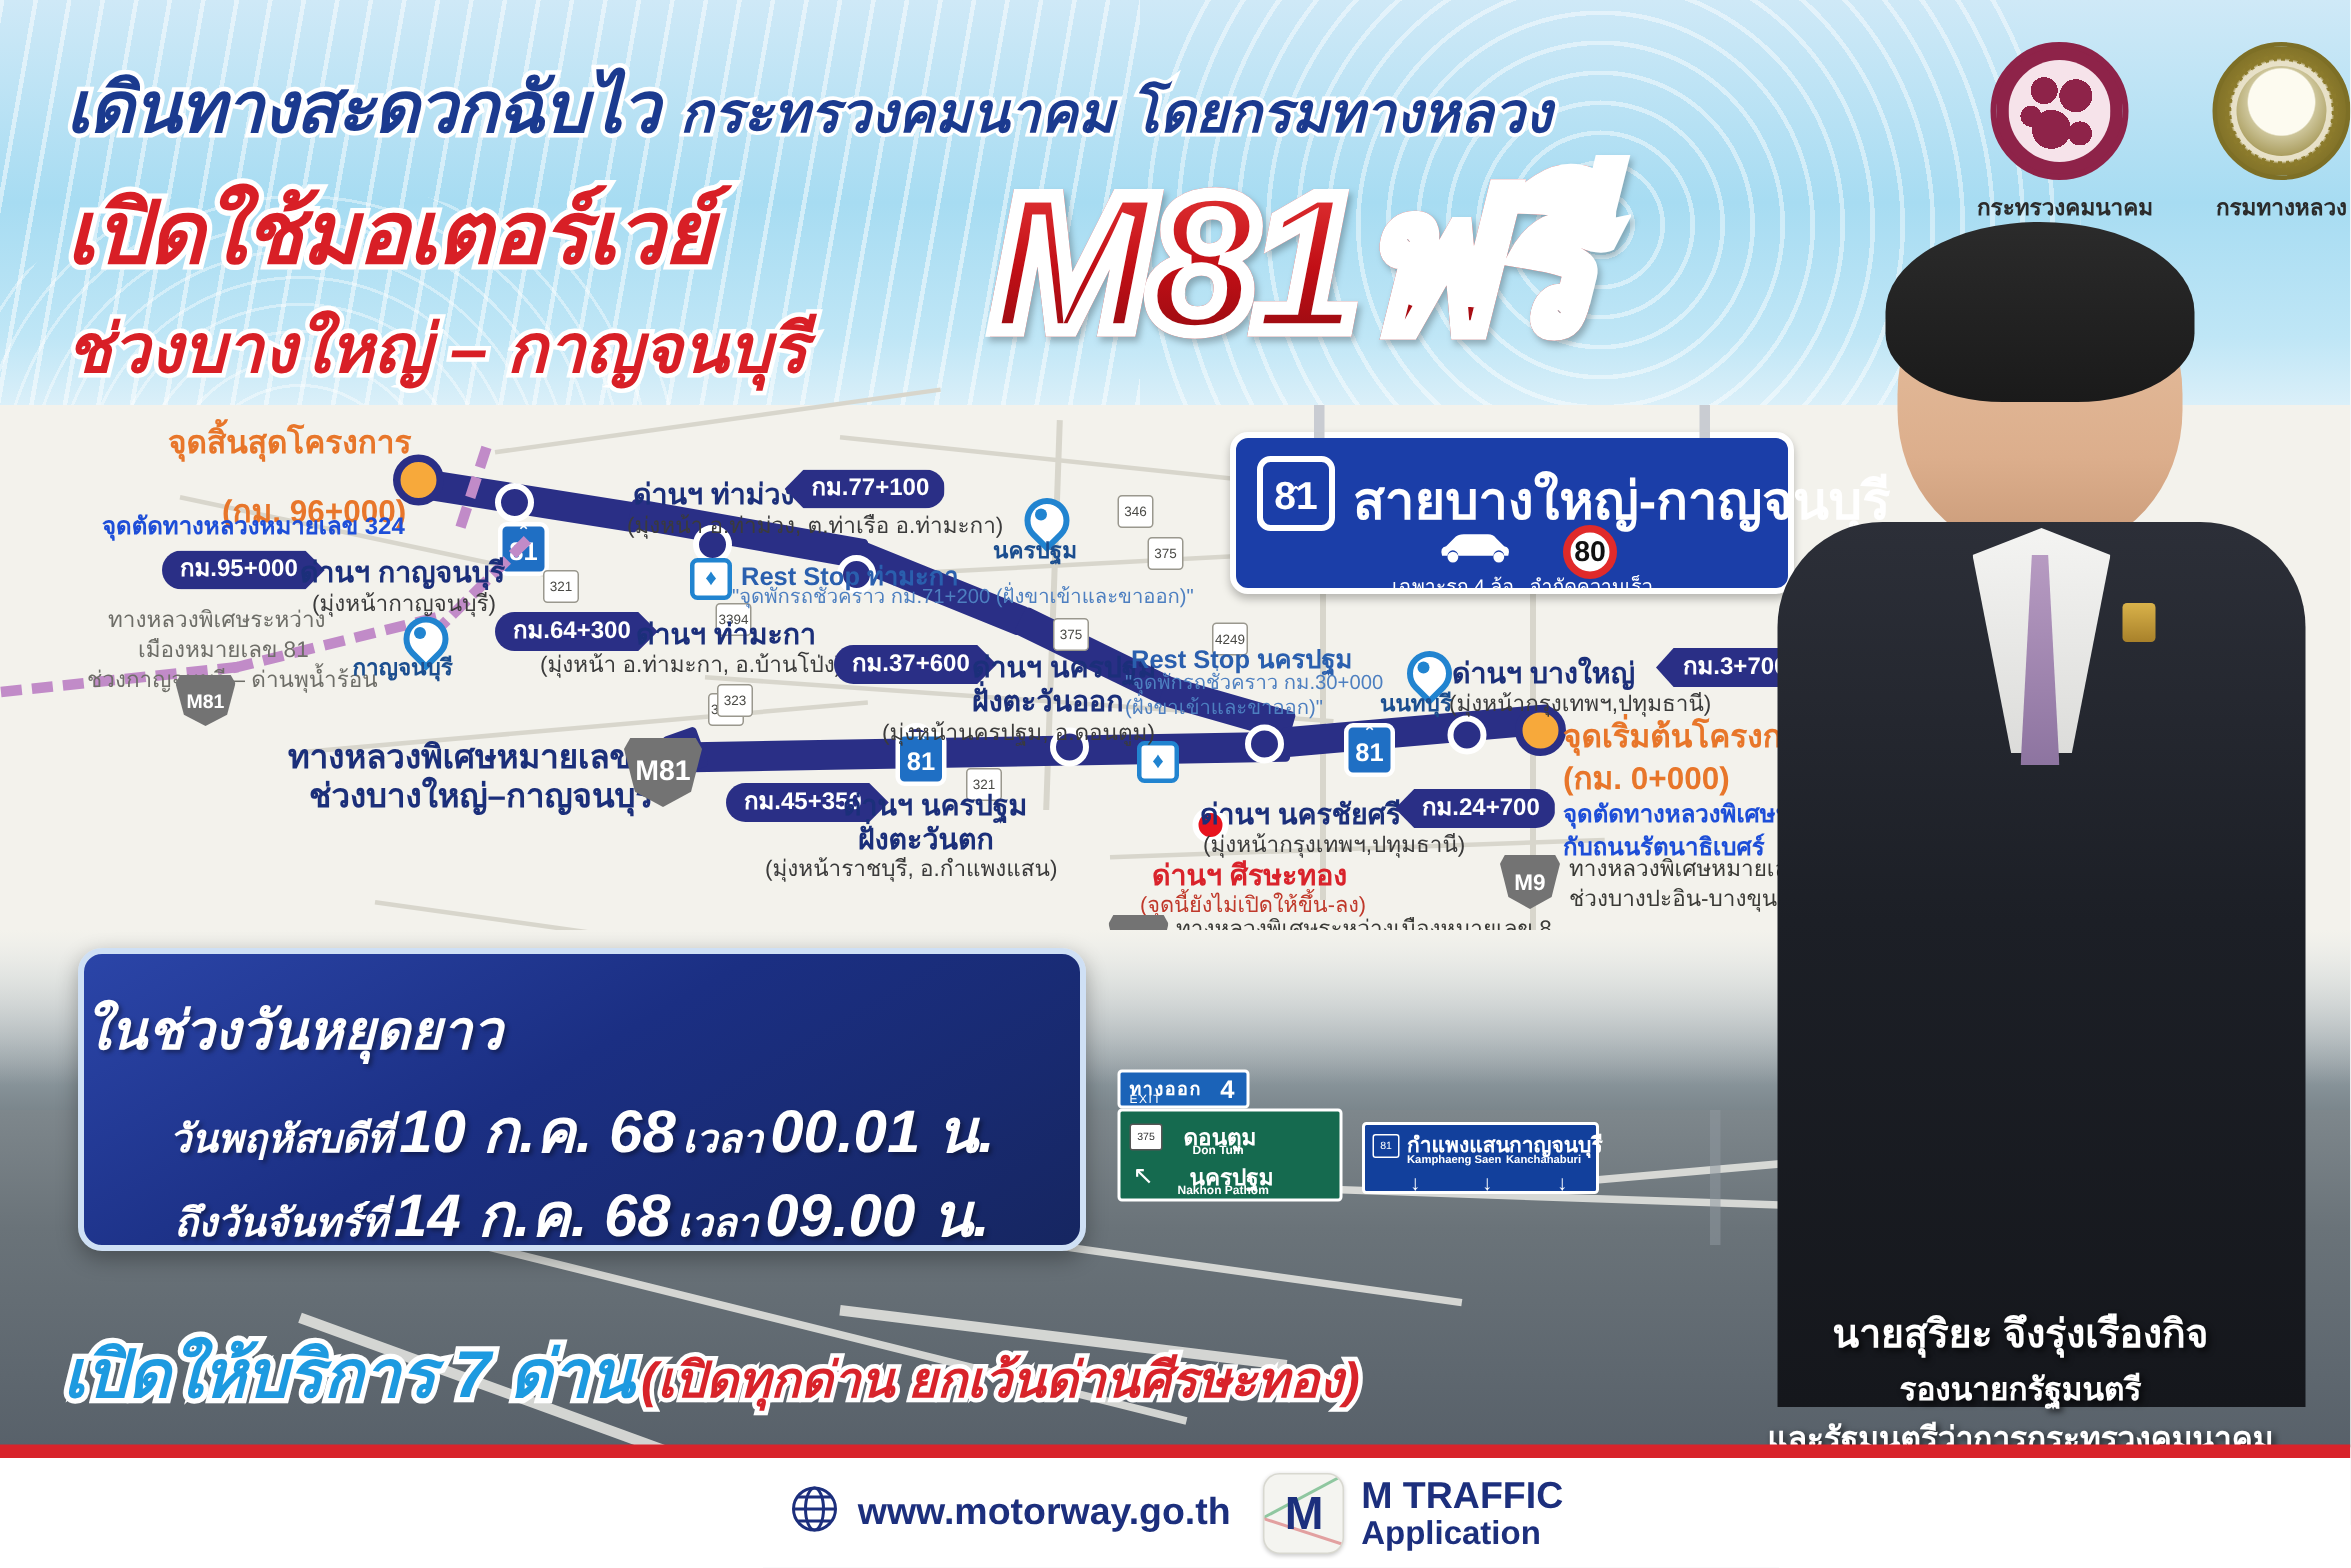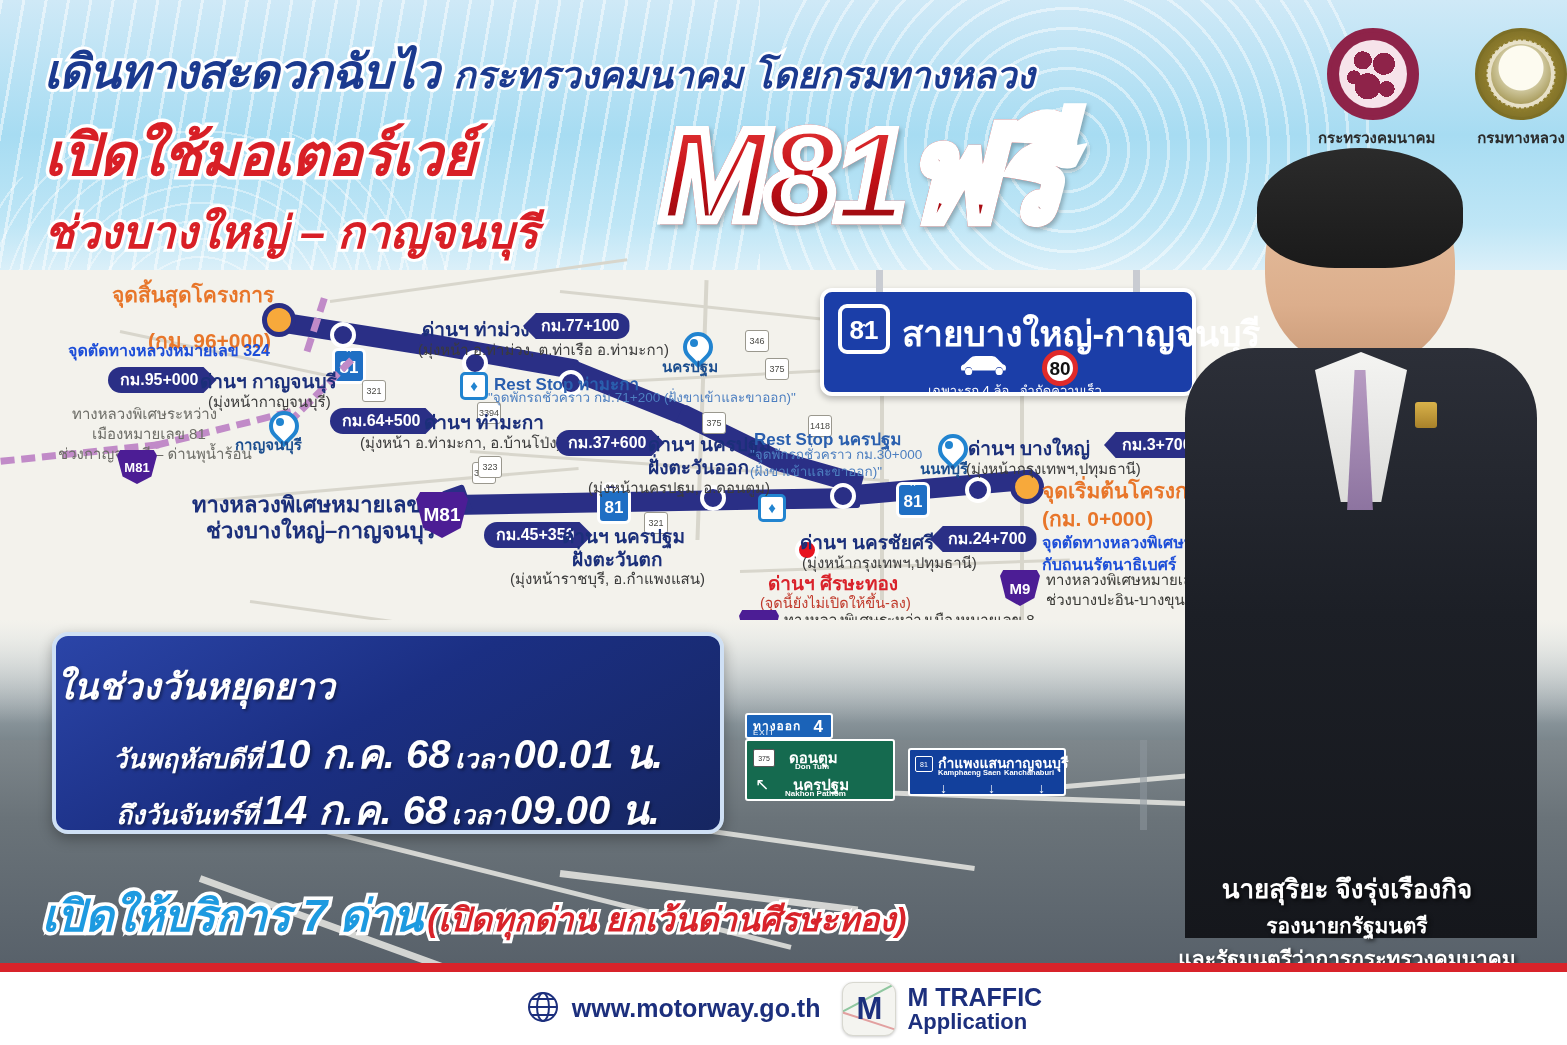--- a/index.html
+++ b/index.html
@@ -149,21 +149,21 @@
     position: absolute; width: 34px; height: 36px; border-radius: 6px;
     background: #1f6fc4; border: 3px solid #ffffff;
     color:#fff; font-size: 17px; font-weight: 800; text-align:center; line-height: 34px;
   }
   .shield81::before {
     content: "⌄"; position:absolute; left: 50%; top: -4px; transform: translateX(-50%) rotate(180deg);
     font-size: 11px; color: #fff; line-height: 1;
   }
   .mshield {
     position: absolute; width: 44px; height: 40px;
-    background: #4c1d95; color:#fff; font-size: 16px; font-weight: 800;
+    background: #737373; color:#fff; font-size: 16px; font-weight: 800;
     display:flex; align-items:center; justify-content:center;
     clip-path: polygon(8% 0,92% 0,100% 16%,86% 78%,50% 100%,14% 78%,0 16%);
     border: 0;
   }
 
   .km-tag {
     position: absolute; background: #2a2f86; color: #fff;
     font-size: 16px; font-weight: 700; padding: 3px 10px 4px 12px;
     white-space: nowrap; height: 26px; line-height: 19px;
   }
@@ -433,21 +433,21 @@
 
     <div class="rest-icon" style="left:460px;top:102px;">♦</div>
     <div class="rest-icon" style="left:758px;top:224px;">♦</div>
 
     <div class="hw-badge" style="left:362px;top:110px;">321</div>
     <div class="hw-badge" style="left:472px;top:192px;">3394</div>
     <div class="hw-badge" style="left:644px;top:242px;">321</div>
     <div class="hw-badge" style="left:702px;top:142px;">375</div>
     <div class="hw-badge" style="left:745px;top:60px;">346</div>
     <div class="hw-badge" style="left:765px;top:88px;">375</div>
-    <div class="hw-badge" style="left:808px;top:145px;">1418</div>
+    <div class="hw-badge" style="left:808px;top:145px;">4249</div>
     <div class="hw-badge" style="left:477px;top:132px;">3394</div>
     <div class="hw-badge" style="left:478px;top:186px;">323</div>
 
     <div class="dashed-m81" style="left:-20px;top:190px;width:180px;transform:rotate(-6deg)"></div>
     <div class="dashed-m81" style="left:155px;top:172px;width:140px;transform:rotate(-14deg)"></div>
     <div class="dashed-m81" style="left:288px;top:150px;width:90px;transform:rotate(-45deg)"></div>
     <div class="dashed-m81" style="left:307px;top:78px;width:56px;transform:rotate(-72deg)"></div>
 
     <div class="lbl lbl-orange" style="left:112px;top:8px;">จุดสิ้นสุดโครงการ</div>
     <div class="lbl lbl-orange" style="left:148px;top:38px;margin-top:16px;">(กม. 96+000)</div>
@@ -457,21 +457,21 @@
     <div class="lbl lbl-gate" style="left:200px;top:96px;">ด่านฯ กาญจนบุรี</div>
     <div class="lbl lbl-gate-sub" style="left:208px;top:120px;">(มุ่งหน้ากาญจนบุรี)</div>
 
     <div class="lbl lbl-gate" style="left:422px;top:44px;">ด่านฯ ท่าม่วง</div>
     <div class="km-tag arrow-l" style="left:523px;top:43px;">กม.77+100</div>
     <div class="lbl lbl-gate-sub" style="left:418px;top:68px;">(มุ่งหน้า อ.ท่าม่วง, ต.ท่าเรือ อ.ท่ามะกา)</div>
 
     <div class="lbl lbl-rest" style="left:494px;top:100px;">Rest Stop ท่ามะกา</div>
     <div class="lbl lbl-rest-sub" style="left:488px;top:120px;">"จุดพักรถชั่วคราว กม.71+200 (ฝั่งขาเข้าและขาออก)"</div>
 
-    <div class="km-tag arrow-r" style="left:330px;top:138px;">กม.64+500</div>
+    <div class="km-tag arrow-r" style="left:330px;top:138px;">กม.64+300</div>
     <div class="lbl lbl-gate" style="left:424px;top:137px;">ด่านฯ ท่ามะกา</div>
     <div class="lbl lbl-gate-sub" style="left:360px;top:161px;">(มุ่งหน้า อ.ท่ามะกา, อ.บ้านโป่ง)</div>
 
     <div class="km-tag arrow-r" style="left:556px;top:160px;">กม.37+600</div>
     <div class="lbl lbl-gate" style="left:648px;top:159px;">ด่านฯ นครปฐม</div>
     <div class="lbl lbl-gate" style="left:648px;top:182px;">ฝั่งตะวันออก</div>
     <div class="lbl lbl-gate-sub" style="left:588px;top:206px;">(มุ่งหน้านครปฐม, อ.ดอนตูม)</div>
 
     <div class="km-tag arrow-r" style="left:484px;top:252px;">กม.45+350</div>
     <div class="lbl lbl-gate" style="left:562px;top:251px;">ด่านฯ นครปฐม</div>

